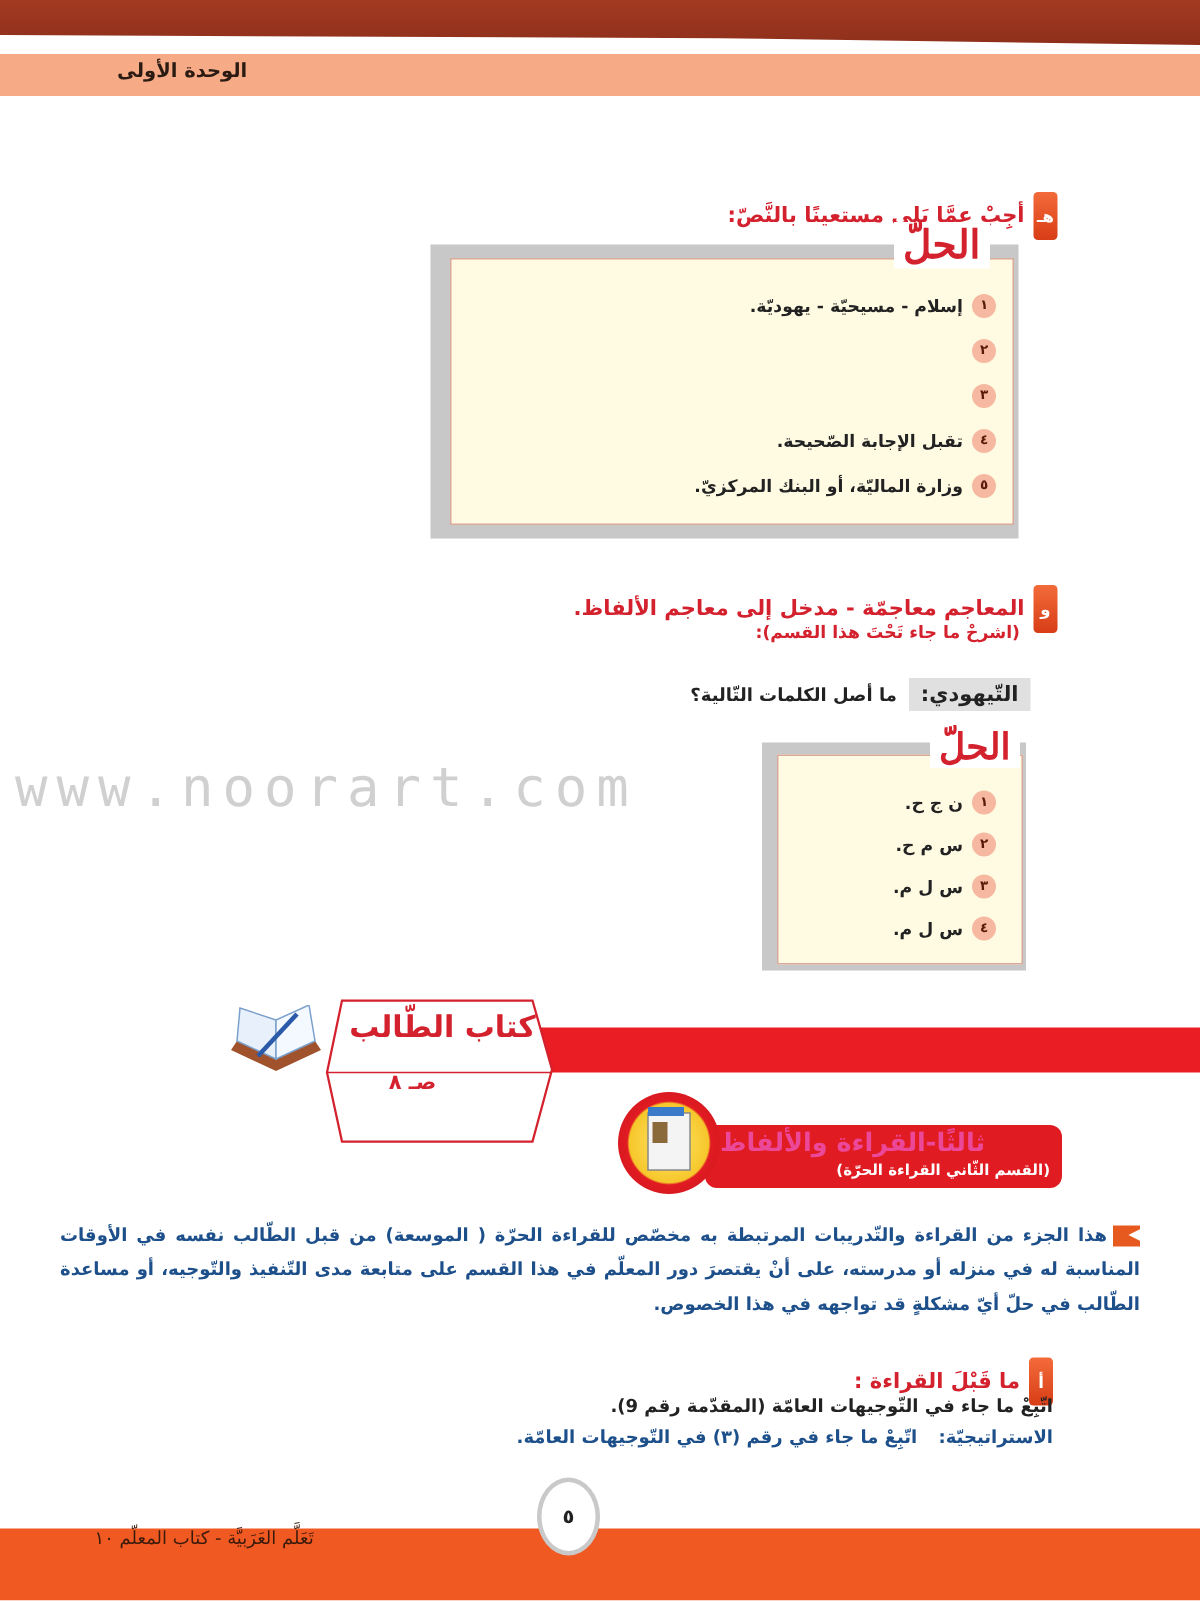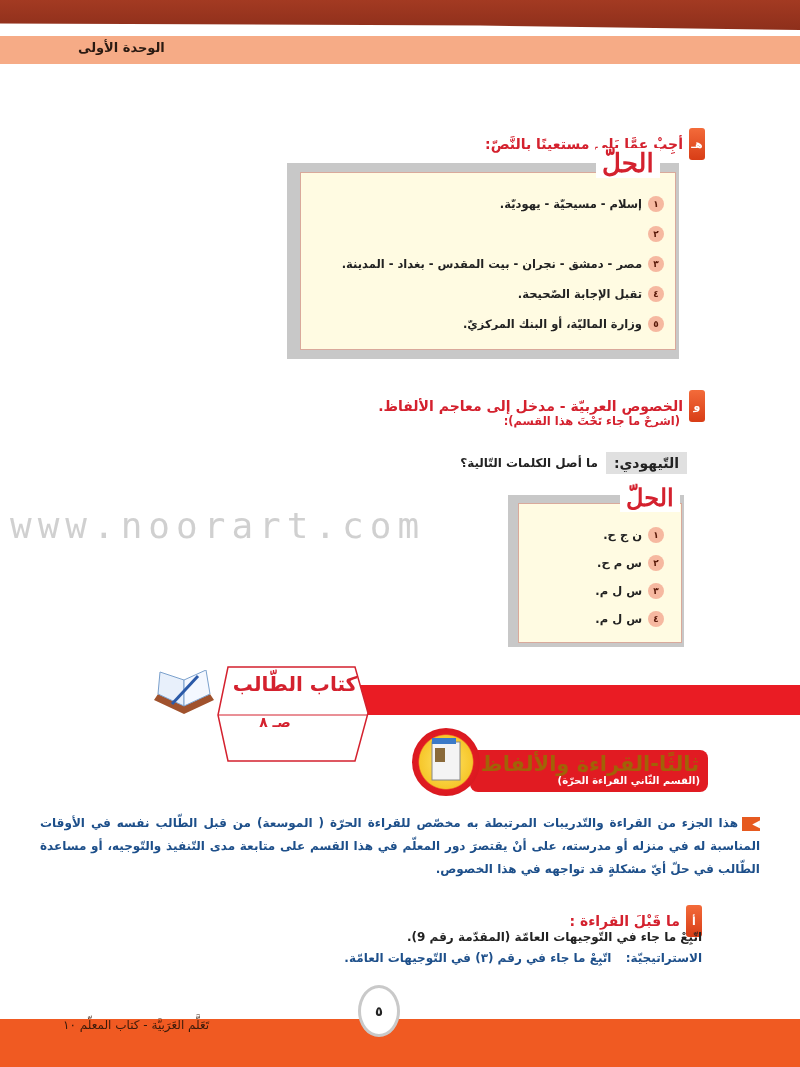--- a/index.html
+++ b/index.html
@@ -32,21 +32,21 @@
     color: rgba(170,170,170,0.55); letter-spacing: 6px; direction: ltr; white-space: nowrap; pointer-events: none; }
 
   .red-banner { position: absolute; left: 320px; top: 685px; width: 480px; height: 30px; background: #ea1c24; }
   .book-tab-outline { position: absolute; left: 210px; top: 665px; width: 160px; height: 98px; }
   .book-tab-title { position: absolute; left: 230px; top: 672px; width: 130px; text-align: center;
     font-size: 20px; font-weight: bold; color: #d4212e; }
   .book-page { position: absolute; left: 230px; top: 714px; width: 90px; text-align: center; font-size: 14px; font-weight: bold; color: #d4212e; }
   .book-icon { position: absolute; left: 150px; top: 670px; width: 66px; height: 50px; }
 
   .section-pill { position: absolute; left: 470px; top: 750px; width: 238px; height: 42px; background: #e11b22; border-radius: 8px; }
-  .section-title { position: absolute; left: 480px; top: 752px; width: 220px; text-align: center; color: #a16207; font-weight: bold; font-size: 21px; }
+  .section-title { position: absolute; left: 480px; top: 752px; width: 220px; text-align: left; color: #ec4899; font-weight: bold; font-size: 17px; }
   .section-sub { position: absolute; left: 480px; top: 775px; width: 220px; color: #fff; font-weight: bold; font-size: 10px; }
   .section-icon { position: absolute; left: 412px; top: 728px; width: 68px; height: 68px; border-radius: 50%;
     background: radial-gradient(circle, #ffe56a 0%, #f6c72b 55%, #e11b22 58%, #c8151b 100%); }
 
   .para { position: absolute; left: 40px; top: 812px; width: 720px; color: #1d4f8a; font-weight: bold; font-size: 12px; line-height: 23px; text-align: justify; text-align-last: right; }
   .para-arrow { display: inline-block; width: 18px; height: 14px; background: #e65a20; color: #fff; font-size: 10px; text-align: center; line-height: 14px; margin-left: 4px; vertical-align: middle; }
 
   .step-line { position: absolute; font-size: 12px; font-weight: bold; }
 
   .footer { position: absolute; left: 0; top: 1019px; width: 800px; height: 48px; background: #f05a22; }
@@ -72,35 +72,34 @@
 <ul class="ans-list" style="right:136px; top:196px;">
   <li class="ans-item" style="margin-bottom:14px;">
       <span class="num-circle">١</span>
       <span>إسلام - مسيحيّة - يهوديّة.</span>
     </li>
   <li class="ans-item" style="margin-bottom:14px;">
       <span class="num-circle">٢</span>
     </li>
   <li class="ans-item" style="margin-bottom:14px;">
       <span class="num-circle">٣</span>
-      <span>مصر - دمشق - نجران - بيت المقدس - بغداد - المدينة.</span>
     </li>
   <li class="ans-item" style="margin-bottom:14px;">
       <span class="num-circle">٤</span>
       <span>تقبل الإجابة الصّحيحة.</span>
     </li>
   <li class="ans-item">
       <span class="num-circle">٥</span>
       <span>وزارة الماليّة، أو البنك المركزيّ.</span>
     </li>
 </ul>
 
 <div class="q-heading" style="right:95px; top:390px; font-size:14px;">
   <span class="q-badge">و</span>
-  <span>الخصوص العربيّة - مدخل إلى معاجم الألفاظ.</span>
+  <span>المعاجم معاجمّة - مدخل إلى معاجم الألفاظ.</span>
 </div>
 <div class="sub-note" style="right:120px; top:414px;">(اشرحْ ما جاء تَحْتَ هذا القسم):</div>
 
 <div class="practice" style="right:113px; top:452px;">
   <span class="practice-label">التّيهودي:</span>
   <span class="practice-q">ما أصل الكلمات التّالية؟</span>
 </div>
 
 <div class="answer-shadow" style="left:508px; top:495px; width:176px; height:152px;"></div>
 <div class="answer-box" style="left:518px; top:503px; width:164px; height:140px;"></div>

